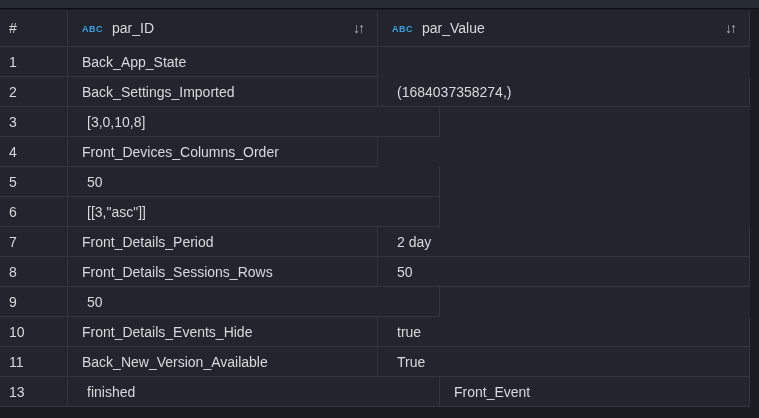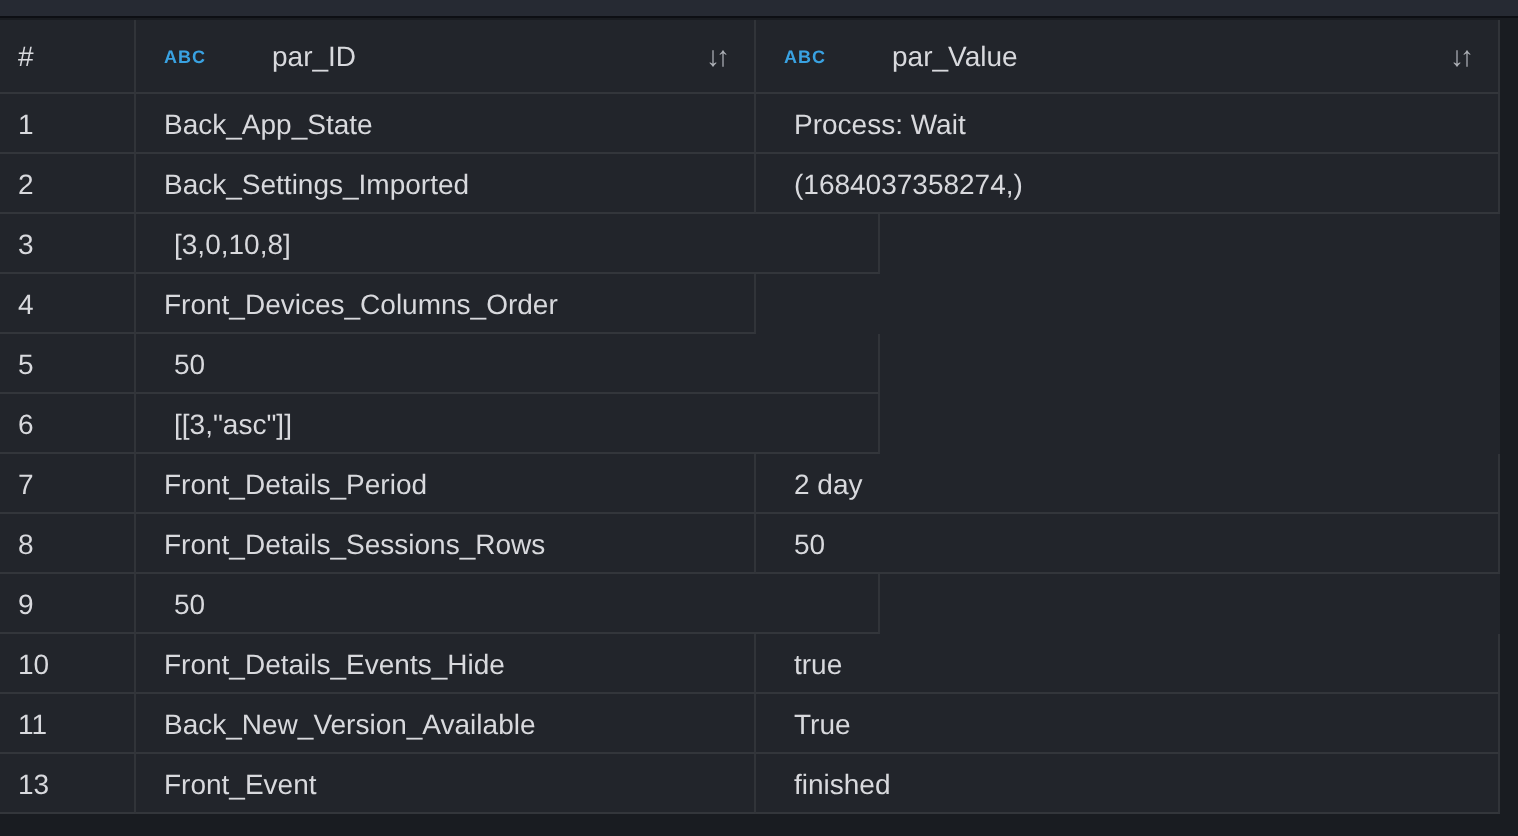--- a/index.html
+++ b/index.html
@@ -48,21 +48,21 @@
   .sort{
     margin-left:auto;
     margin-right:12px;
     color:#adb0b6;
     font-size:14px;
     font-weight:400;
     letter-spacing:-2px;
     padding-right:2px;
     cursor:pointer;
   }
-  .th.sortable{cursor:pointer;gap:24px;}
+  .th.sortable{cursor:pointer;}
 </style>
 </head>
 <body>
 
 <div class="screen">
   <div class="top-edge"></div>
 
   <div class="table">
     <div class="thead">
       <div class="th col-num">
@@ -76,21 +76,20 @@
       <div class="th col-val sortable">
         <span class="abc">ABC</span>
         <span>par_Value</span>
         <span class="sort">↓↑</span>
       </div>
     </div>
 
     <div class="tr">
       <div class="td col-num">1</div>
       <div class="td col-id">Back_App_State</div>
-      <div class="td col-val">Process: Wait</div>
     </div>
     <div class="tr">
       <div class="td col-num">2</div>
       <div class="td col-id">Back_Settings_Imported</div>
       <div class="td col-val">(1684037358274,)</div>
     </div>
     <div class="tr">
       <div class="td col-num">3</div>
       <div class="td col-val">[3,0,10,8]</div>
     </div>
@@ -125,17 +124,17 @@
       <div class="td col-id">Front_Details_Events_Hide</div>
       <div class="td col-val">true</div>
     </div>
     <div class="tr">
       <div class="td col-num">11</div>
       <div class="td col-id">Back_New_Version_Available</div>
       <div class="td col-val">True</div>
     </div>
     <div class="tr">
       <div class="td col-num">13</div>
+      <div class="td col-val">finished</div>
       <div class="td col-id">Front_Event</div>
-      <div class="td col-val">finished</div>
     </div>
   </div>
 </div>
 
 </body></html>

